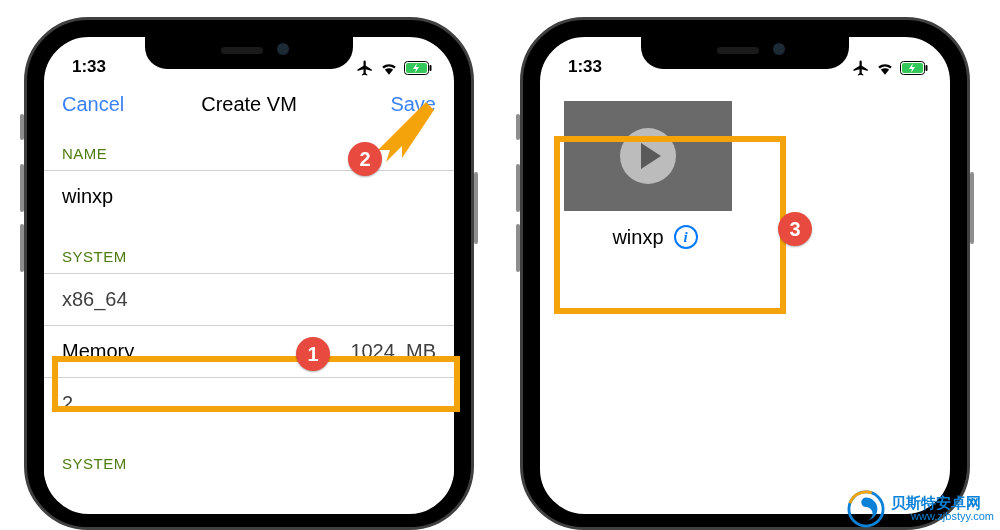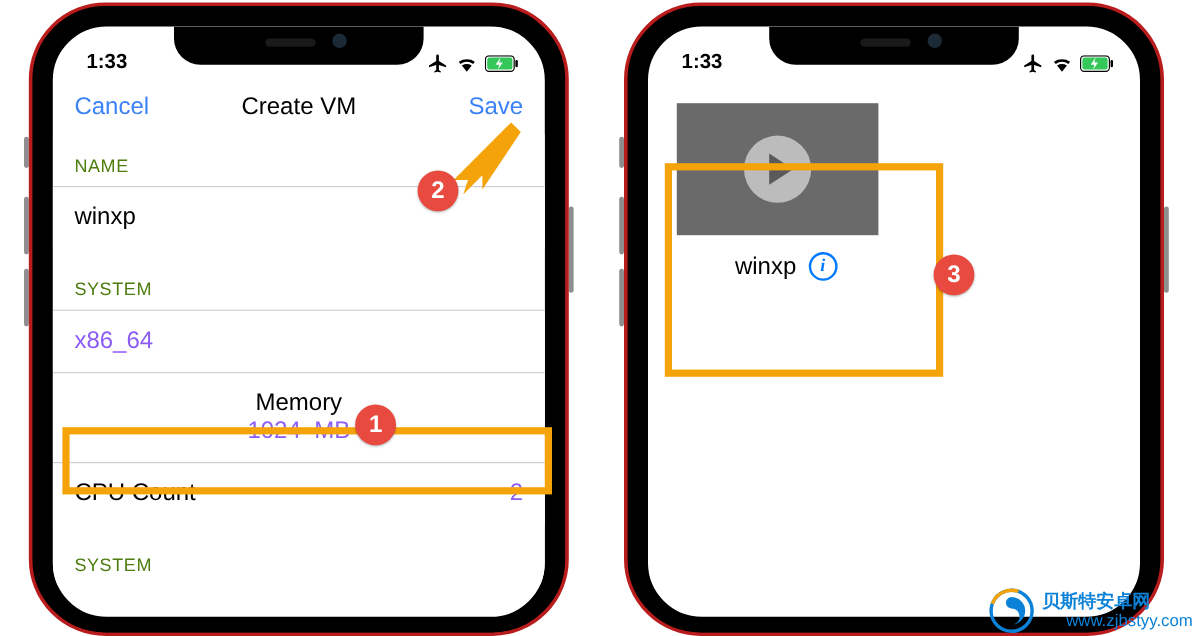--- a/index.html
+++ b/index.html
@@ -17,24 +17,25 @@
     padding: 2px 24px;
   }
   
   .phone {
     width: 450px;
     height: 528px;
     position: relative;
   }
   .frame-outer {
     position: absolute; inset: 0;
-    border: 3px solid #b91c1c;
+    border: 3px solid #404040;
     border-radius: 64px;
     background: #000;
     overflow: hidden;
+    margin-top: 15px;
   }
   .frame-inner {
     position: absolute;
     top: 4px; left: 4px; right: 4px; bottom: 0;
     border: 13px solid #000;
     border-radius: 58px;
     background: #fff;
     overflow: hidden;
   }
   .notch {
@@ -142,22 +143,22 @@
   .row {
     display: flex;
     align-items: center;
     justify-content: space-between;
     padding: 14px 18px;
     border-top: 1px solid #d0d0d4;
     background:#fff;
   }
   .row:last-child { border-bottom: 1px solid #d0d0d4; }
   .row .value { color: #000; }
-  .row.detail .value { color: #8b5cf6; }
-  .row.memory { position: relative; flex-direction: column; }
+  .row.detail .value { color: #404040; }
+  .row.memory { position: relative; }
 
   
   .hl-yellow {
     position: absolute;
     border: 6px solid #f5a30a;
     pointer-events: none;
     z-index: 20;
   }
 
   
@@ -233,21 +234,21 @@
     position:absolute;
     right: 6px; bottom: 2px;
     display:flex; align-items:center; gap:6px;
     z-index:40;
   }
   .wm-logo {
     width:38px;height:38px;
   }
   .wm-text { display:flex;flex-direction:column;line-height:1.05;}
   .wm-cn { font-size:15px; font-weight:700; color:#0b82d8;}
-  .wm-en { font-size:14px; color:#0b82d8;margin-left:20px;}
+  .wm-en { font-size:11px; color:#0b82d8;margin-left:20px;}
 </style>
 </head>
 <body>
 
 <div class="phones">
 
   <div class="phone">
     <div class="side-btn sb-left1"></div>
     <div class="side-btn sb-left2"></div>
     <div class="side-btn sb-left3"></div>
@@ -299,21 +300,20 @@
           </div>
 
           <div class="row detail memory">
             <span>Memory</span>
             <span class="value">
               <span>1024</span>&nbsp;&nbsp;<span>MB</span>
             </span>
           </div>
 
           <div class="row detail">
-            <span>CPU Count</span>
             <span class="value">2</span>
           </div>
 
           <div class="section-header">SYSTEM</div>
         </div>
       </div>
     </div>
 
     <div class="hl-yellow" style="left:28px; top:354px; width:408px; height:56px;"></div>
     <div class="ann" style="left:272px; top:335px;">1</div>

